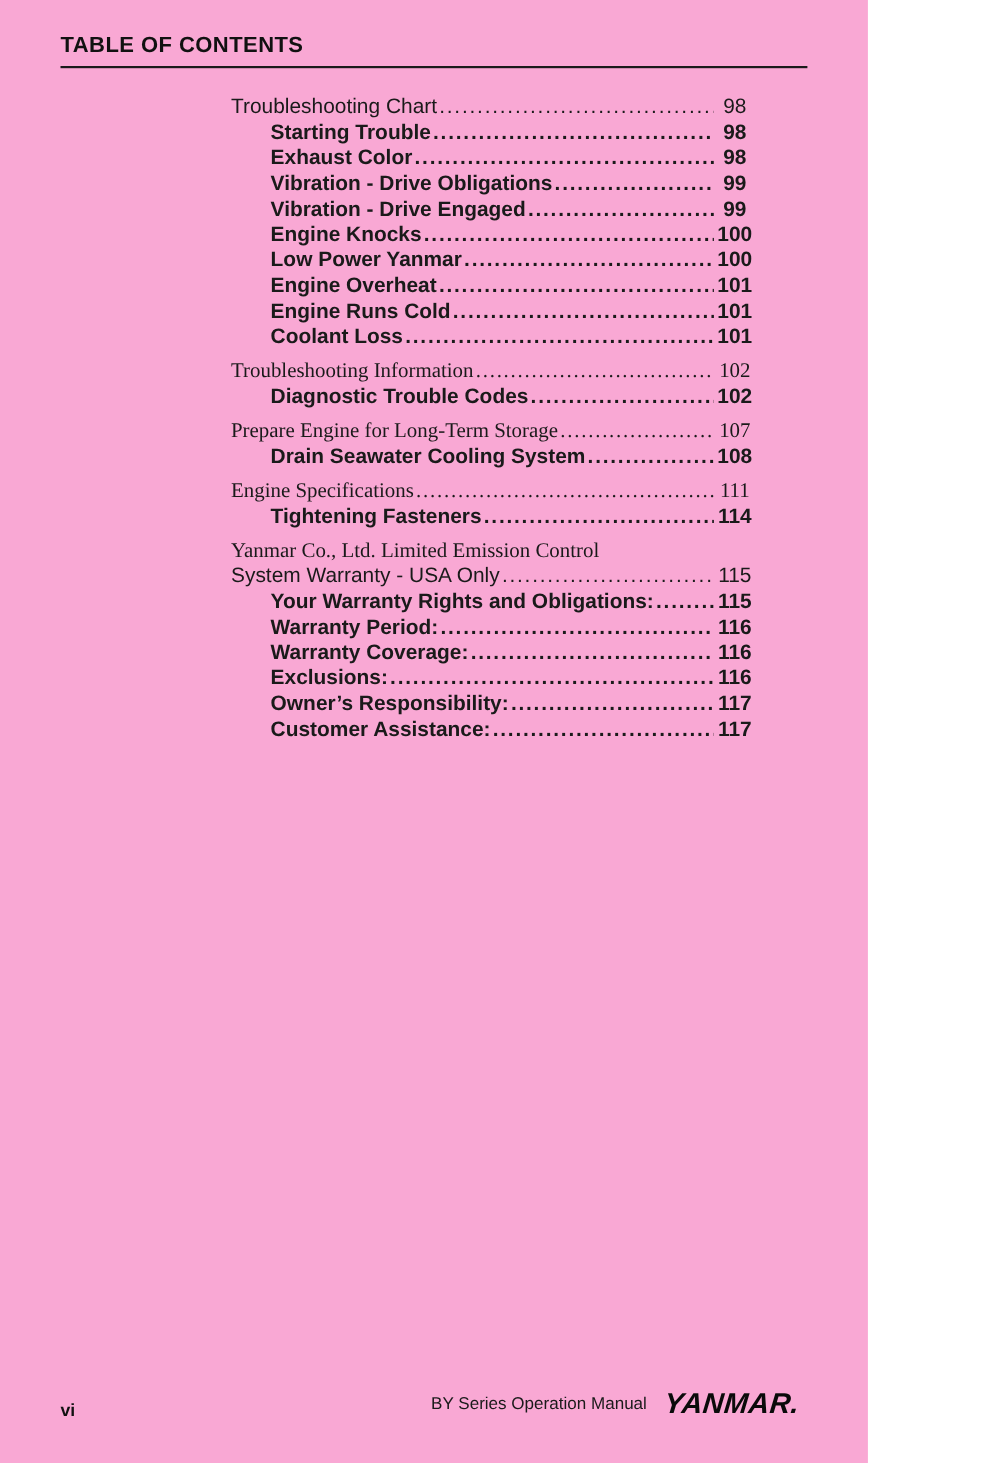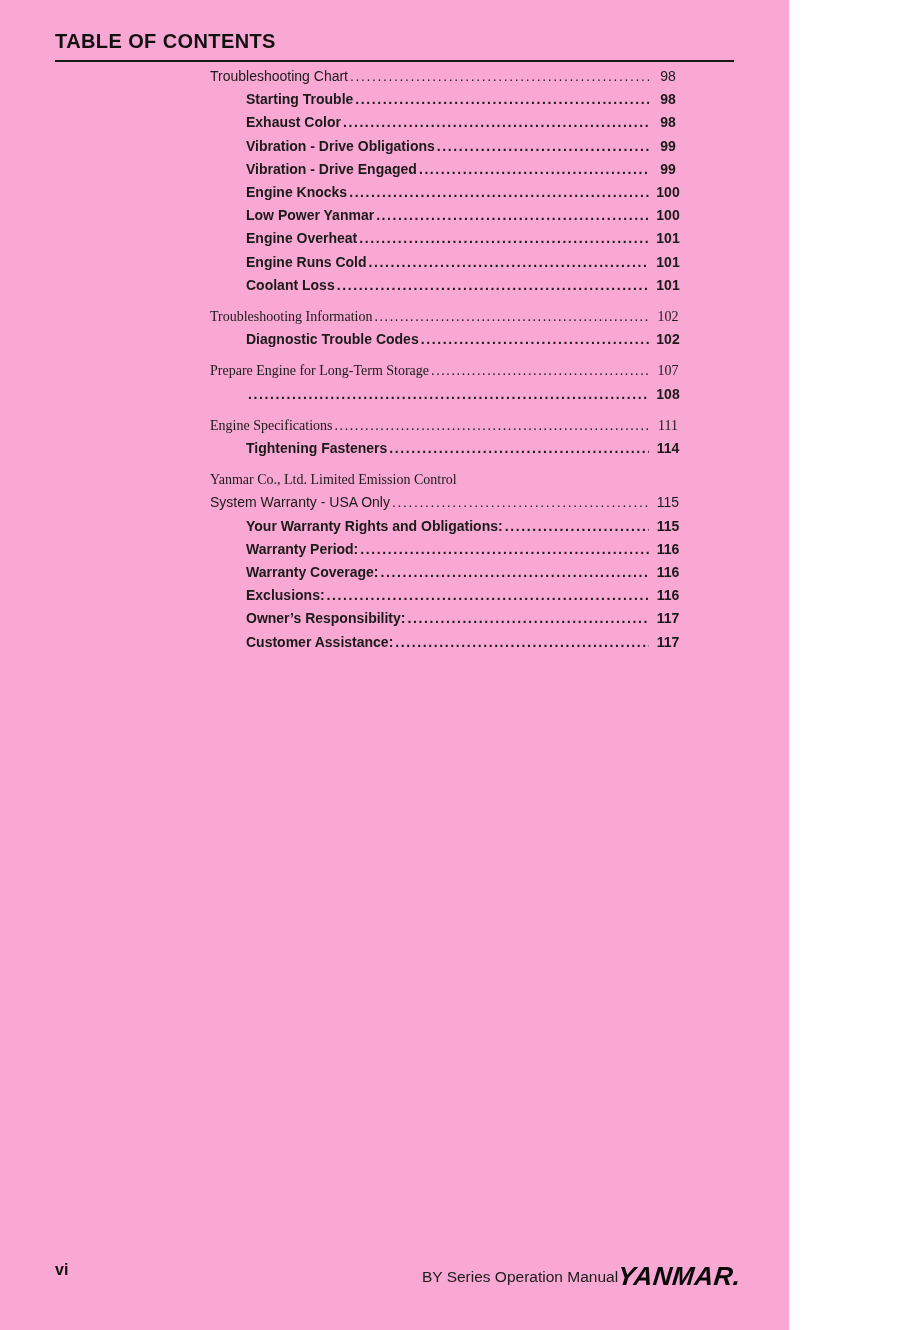--- a/index.html
+++ b/index.html
@@ -22,24 +22,24 @@
     font-weight: bold;
     letter-spacing: 0.4px;
     color: #111111;
   }
   .header-rule {
     height: 2px;
     background: #1a1a1a;
     margin-top: 7px;
   }
   .toc {
-    margin-top: 3px;
+    margin-top: 24px;
     margin-left: 155px;
     width: 474px;
-    font-size: 14px;
+    font-size: 19px;
     color: #1a1a1a;
   }
   .toc-entry {
     display: flex;
     align-items: baseline;
     line-height: 23.2px;
   }
   .toc-entry.level2 { padding-left: 36px; font-weight: bold; }
   .toc-entry.gap-before { margin-top: 8px; font-family: Liberation Serif, serif; }
   .toc-label { white-space: nowrap; }
@@ -55,33 +55,34 @@
     letter-spacing: 1.6px;
   }
   .toc-pagenum {
     white-space: nowrap;
     min-width: 32px;
     text-align: center;
   }
   .footer {
     position: absolute;
     left: 55px;
-    right: 48px;
+    right: 62px;
     bottom: 38px;
     display: flex;
     justify-content: space-between;
-    align-items: flex-start;
+    align-items: flex-end;
   }
   .footer-page {
     font-weight: bold;
     font-size: 16px;
   }
   .footer-right {
     display: flex;
     align-items: center;
+    gap: 16px;
   }
   .manual-name { font-size: 15.5px; color: #1a1a1a; }
   .brand {
     display: inline-block;
     font-size: 26px;
     font-weight: 900;
     font-style: italic;
     letter-spacing: 0.5px;
     transform: skewX(-6deg);
     color: #0a0a0a;
@@ -157,20 +158,21 @@
         <span class="toc-label">Diagnostic Trouble Codes</span>
         <span class="toc-dots"></span>
         <span class="toc-pagenum">102</span>
       </div>
       <div class="toc-entry level1 gap-before">
         <span class="toc-label">Prepare Engine for Long-Term Storage</span>
         <span class="toc-dots"></span>
         <span class="toc-pagenum">107</span>
       </div>
       <div class="toc-entry level2">
+        <span class="toc-label">Drain Seawater Cooling System</span>
         <span class="toc-dots"></span>
         <span class="toc-pagenum">108</span>
       </div>
       <div class="toc-entry level1 gap-before">
         <span class="toc-label">Engine Specifications</span>
         <span class="toc-dots"></span>
         <span class="toc-pagenum">111</span>
       </div>
       <div class="toc-entry level2">
         <span class="toc-label">Tightening Fasteners</span>

